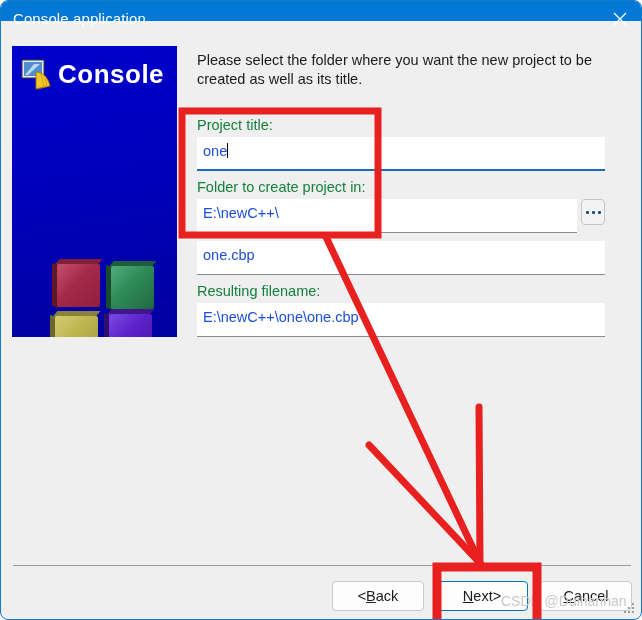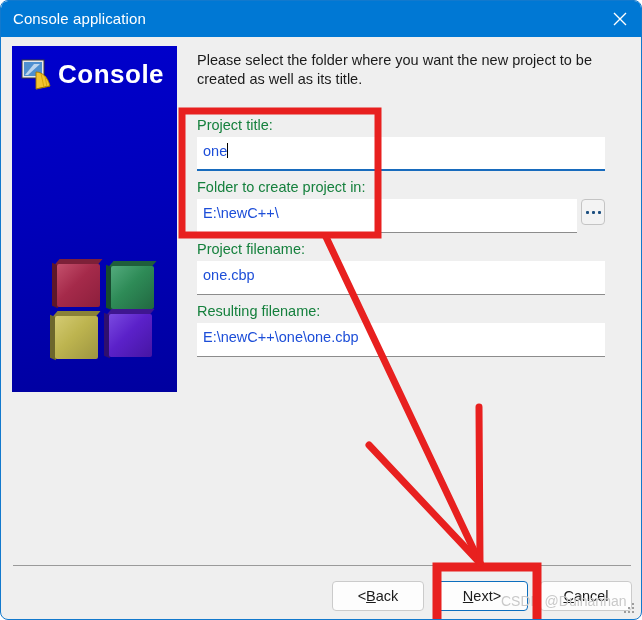--- a/index.html
+++ b/index.html
@@ -25,21 +25,21 @@
     border: 1px solid #1279cd;
     border-radius: 8px;
     overflow: hidden;
   }
 
   
   #titlebar {
     position: absolute;
     left: 0; top: 0;
     width: 642px;
-    height: 36px;
+    height: 20px;
     background: #0078d4;
     border-top-left-radius: 7px;
     border-top-right-radius: 7px;
   }
   #title-text {
     position: absolute;
     left: 12px;
     top: 9px;
     font-size: 15px;
     color: #ffffff;
@@ -55,21 +55,21 @@
     cursor: pointer;
   }
   #close-btn svg { position: absolute; left: 15px; top: 11px; }
 
   
   #side-panel {
     position: absolute;
     left: 11px;
     top: 45px;
     width: 165px;
-    height: 346px;
+    height: 291px;
     background: linear-gradient(170deg, #0000cd 0%, #0000bb 45%, #00009f 100%);
     overflow: hidden;
   }
   #brand-row {
     position: absolute;
     left: 8px;
     top: 10px;
     height: 36px;
     display: flex;
     align-items: center;
@@ -291,21 +291,20 @@
           <span class="dots">
               <i></i>
               <i></i>
               <i></i>
             </span>
         </div>
       </div>
     </div>
 
     <div class="field">
-      <div class="field-label">Project filename:</div>
       <div class="field-row">
         <div class="text-input">one.cbp</div>
       </div>
     </div>
 
     <div class="field">
       <div class="field-label">Resulting filename:</div>
       <div class="field-row">
         <div class="text-input">E:\newC++\one\one.cbp</div>
       </div>

